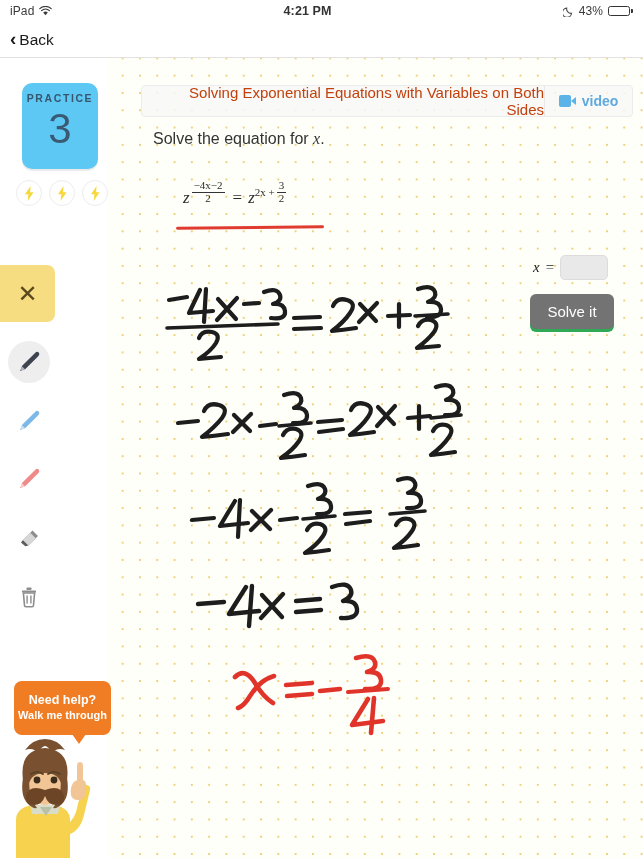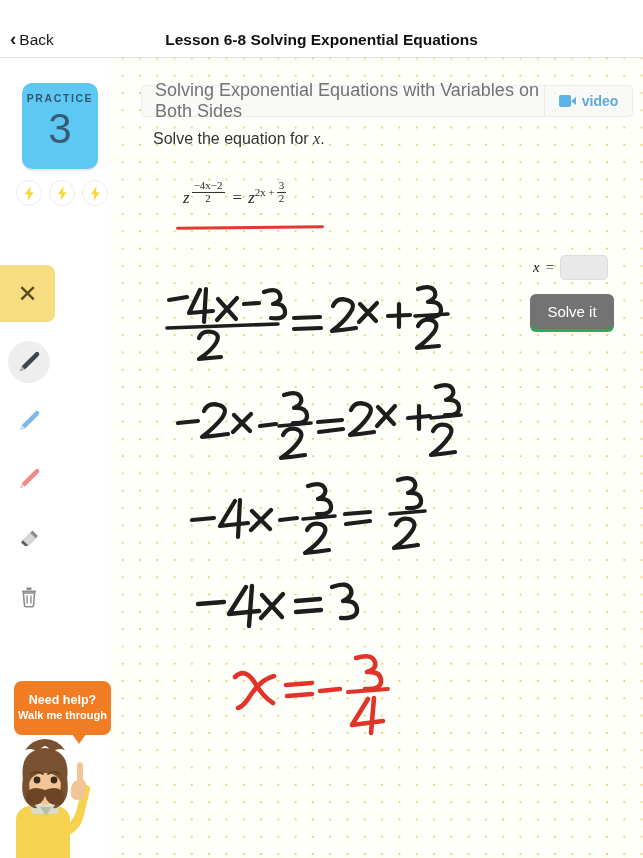--- a/index.html
+++ b/index.html
@@ -116,21 +116,21 @@
   }
   .mascot { position:absolute; left:0px; top:734px; width:110px; height:124px; }
 
   
   .lesson-bar {
     position:absolute; left:141px; top:85px; width:492px; height:32px;
     background:rgba(248,248,248,.82); border:1px solid #ececec; border-radius:4px;
     display:flex; align-items:center; cursor:pointer;
   }
   .lesson-link {
-    flex:1; padding-left:13px; color:#737373; font-size:18px;
+    flex:1; padding-left:13px; color:#c2410c; font-size:15px;text-align:right;
   }
   .video-cell {
     width:88px; height:100%; border-left:1px solid #e8e8e8;
     display:flex; align-items:center; justify-content:center; gap:6px;
     color:#5fa9dd; font-size:14px; font-weight:bold;
   }
   .vid-ico { width:17px; height:12px; position:relative; }
   .vid-ico .body { position:absolute; left:0; top:0; width:12px; height:12px;
      background:#5cb3e8; border-radius:2px; }
   .vid-ico .lens { position:absolute; right:0; top:2px;
@@ -182,27 +182,51 @@
 
   
   .hw { position:absolute; color:#1d1d1d; }
   .hw svg { display:block; overflow:visible; }
 </style>
 </head>
 <body>
 
 <div class="app">
 
+  <div class="statusbar">
+    <div class="sb-left">
+      <span>iPad</span>
+      <span class="wifi-ico">
+        <svg width="13" height="10" viewBox="0 0 13 10">
+          <path d="M6.5 9.3 L4.2 6.4 a3.6 3.6 0 0 1 4.6 0 Z" fill="#3a3a3a"></path>
+          <path d="M2.6 4.6 a5.8 5.8 0 0 1 7.8 0" stroke="#3a3a3a" stroke-width="1.2" fill="none" stroke-linecap="round"></path>
+          <path d="M0.8 2.6 a8.6 8.6 0 0 1 11.4 0" stroke="#3a3a3a" stroke-width="1.2" fill="none" stroke-linecap="round"></path>
+        </svg>
+      </span>
+    </div>
+    <div class="sb-time">4:21 PM</div>
+    <div class="sb-right">
+      <span class="moon-ico">
+        <svg width="11" height="11" viewBox="0 0 11 11">
+          <path d="M8.6 7.3 A4.4 4.4 0 0 1 3.7 2.1 A4.6 4.6 0 1 0 8.6 7.3 Z" fill="none" stroke="#4a4a4a" stroke-width="1.1"></path>
+        </svg>
+      </span>
+      <span>43%</span>
+      <span class="batt">
+        <span class="batt-body"><span class="batt-fill" style="width: 43%;"></span></span>
+        <span class="batt-cap"></span>
+      </span>
+    </div>
+  </div>
 
   <div class="navbar">
     <div class="back-btn">
       <span class="chev">‹</span>
       <span>Back</span>
     </div>
-    <div class="nav-title">Lesson 6-8 Solving Exponential Equations</div>
   </div>
 
   <div class="gutter"></div>
   <div class="canvas"></div>
 
   <div class="practice-card">
     <div class="practice-label">PRACTICE</div>
     <div class="practice-num">3</div>
   </div>
 

